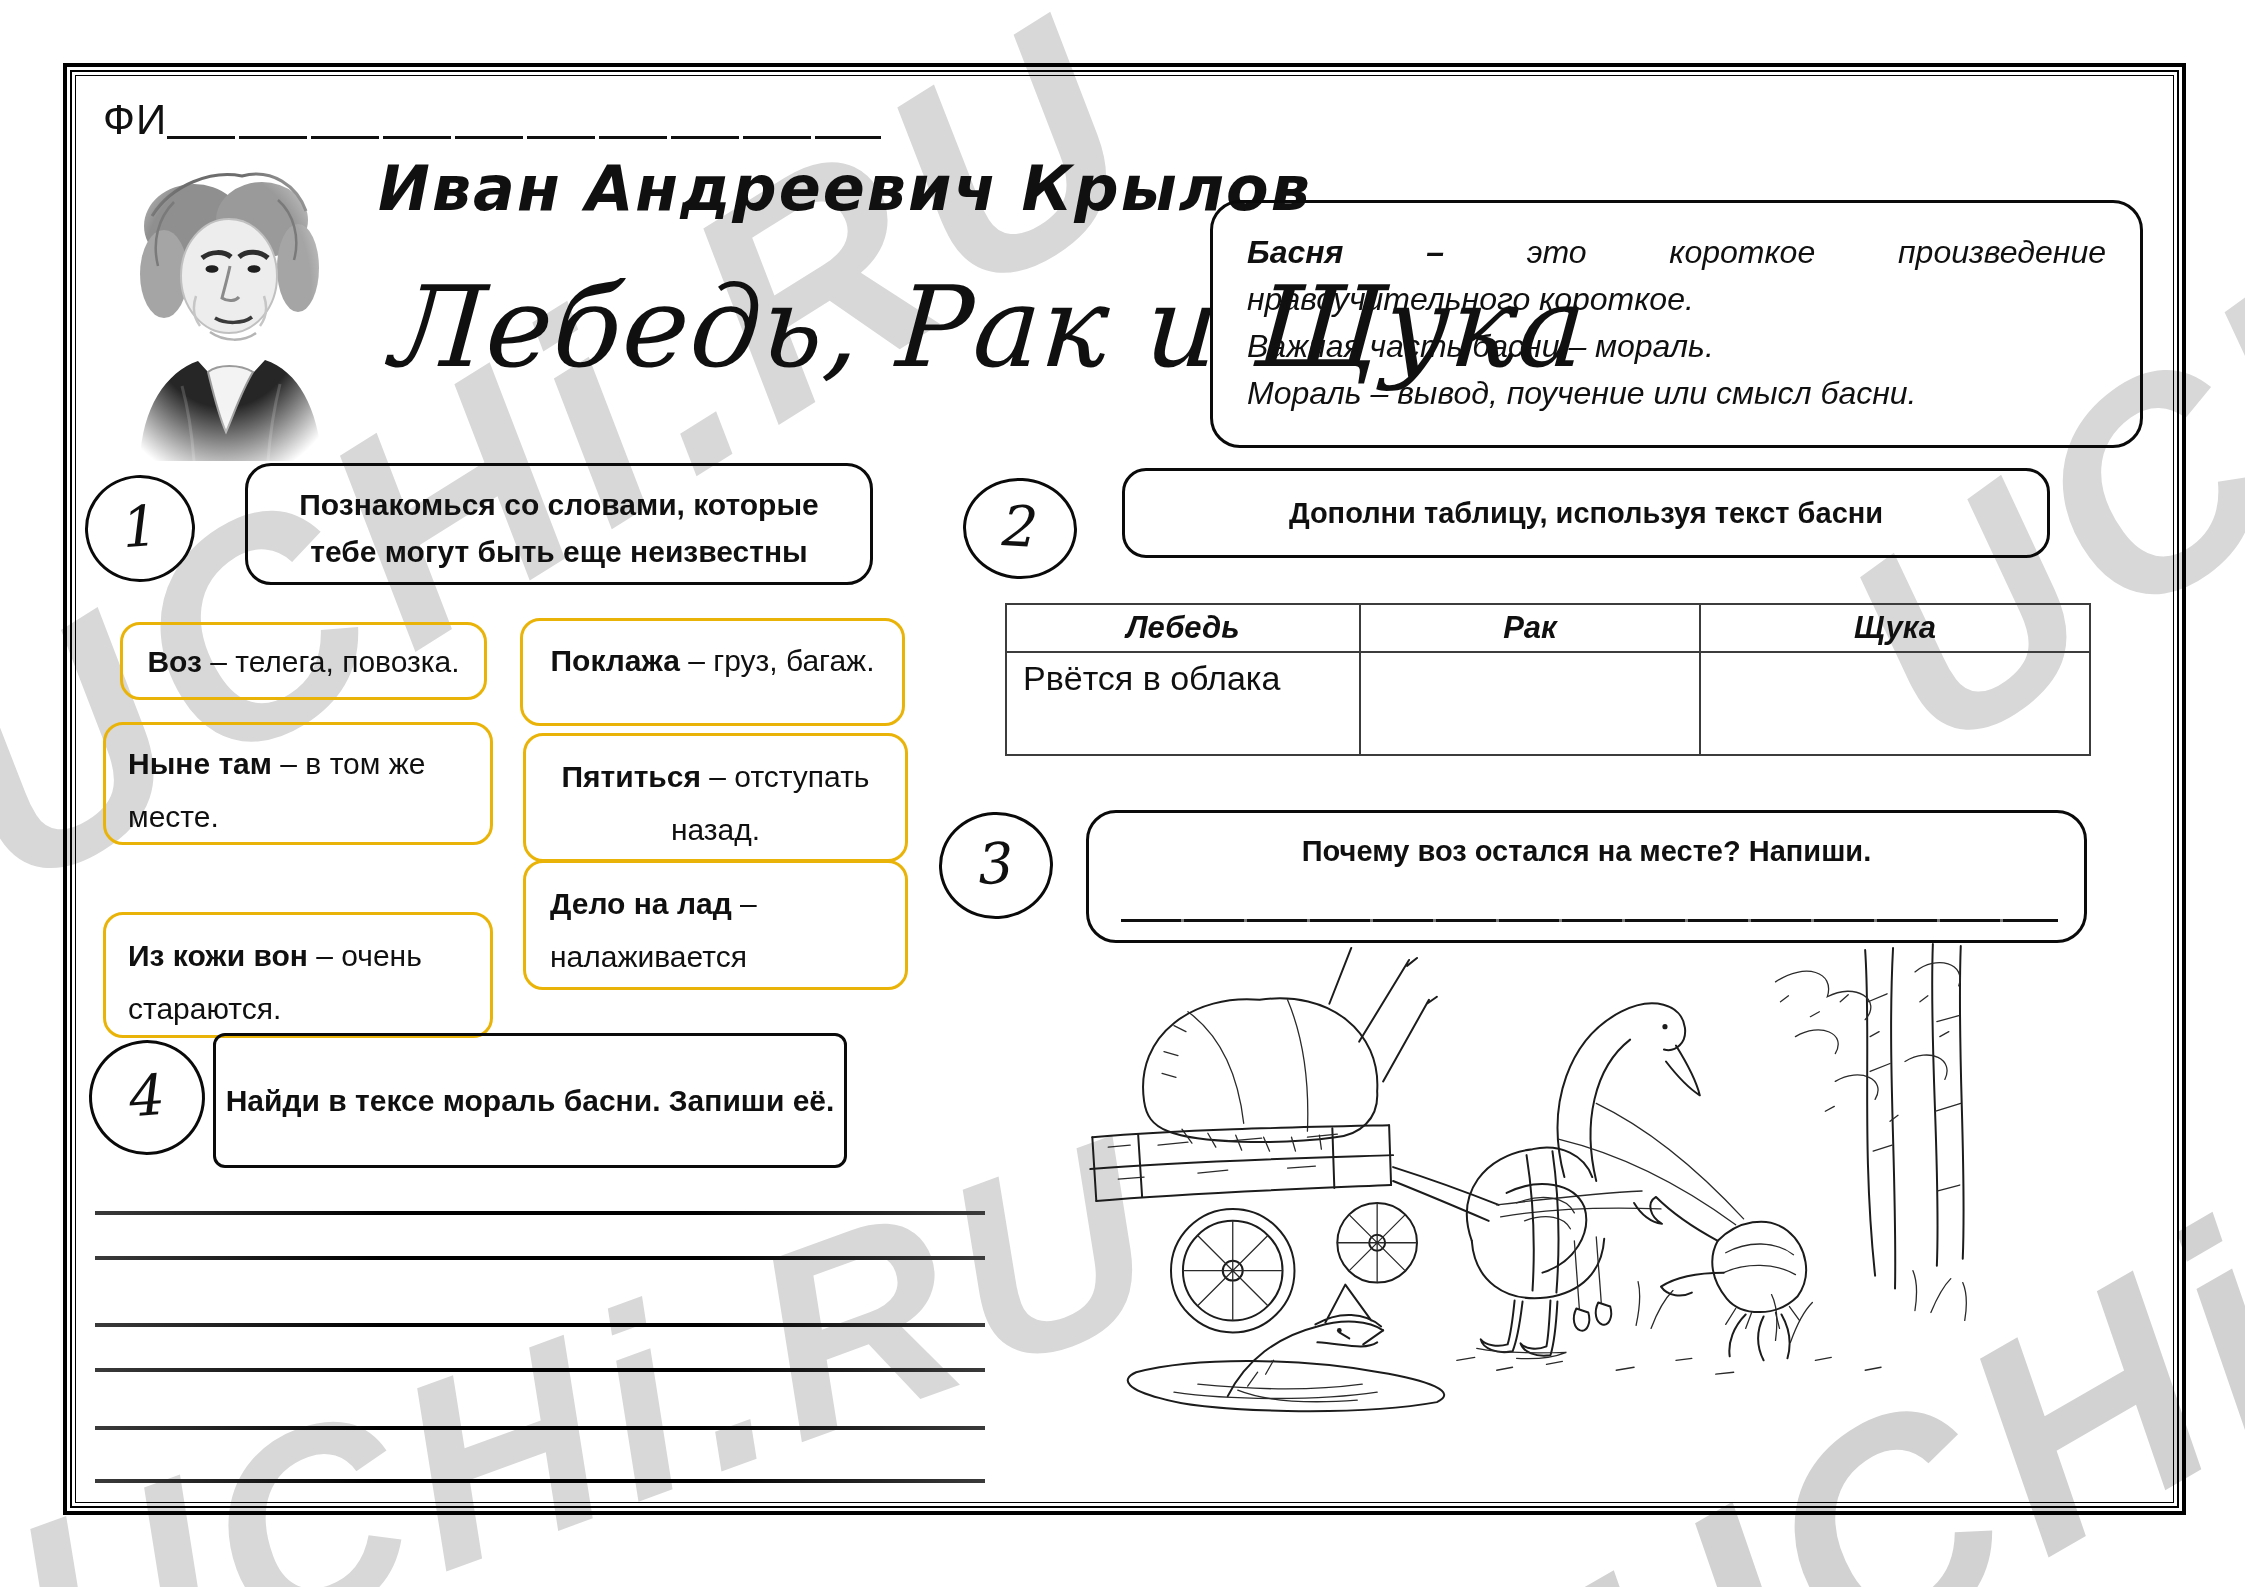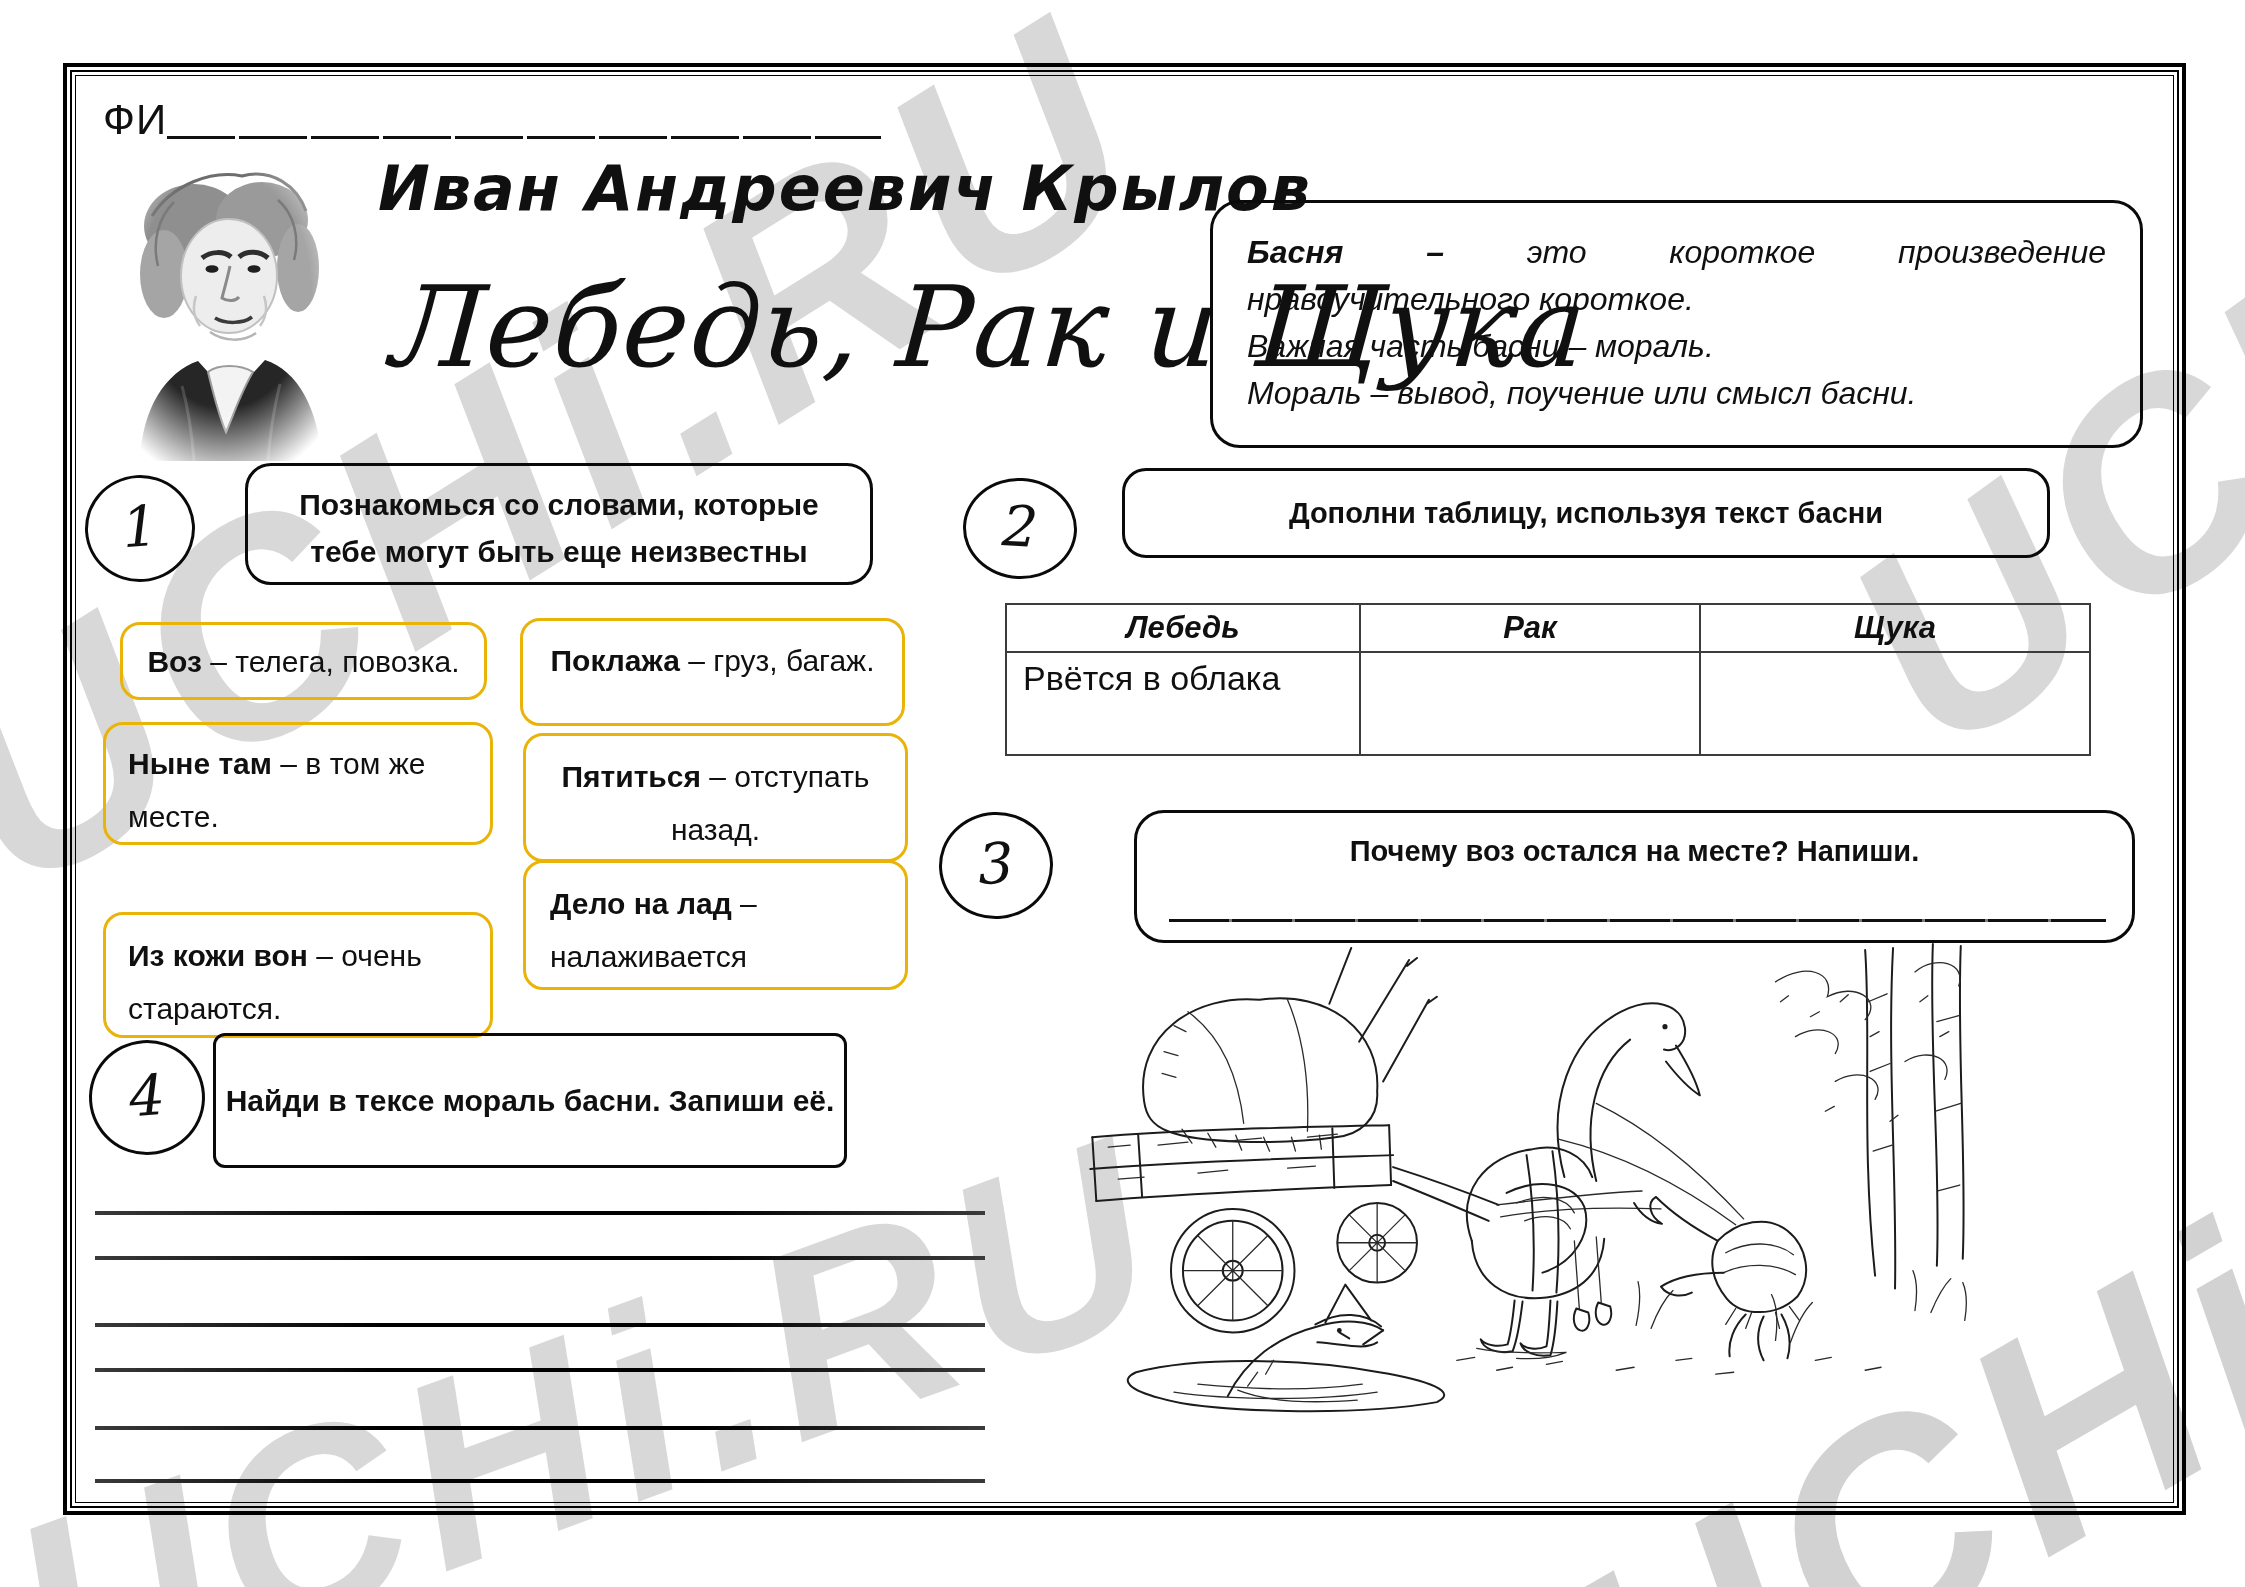--- a/index.html
+++ b/index.html
@@ -62,21 +62,21 @@
   .c2{left:963px;top:478px;width:114px;height:101px;transform:rotate(3deg);}
   .c3{left:939px;top:812px;width:114px;height:107px;transform:rotate(-3deg);}
   .c4{left:89px;top:1040px;width:116px;height:115px;transform:rotate(-4deg);}
   .circle span{transform:translateY(-2px);}
   
   .instr{font-weight:bold;font-size:30px;text-align:center;}
   .box1{left:245px;top:463px;width:628px;height:122px;border-radius:26px;
     padding:15px 20px 0 20px;line-height:47px;}
   .box2{left:1122px;top:468px;width:928px;height:90px;border-radius:24px;
     display:flex;align-items:center;justify-content:center;font-size:29px;}
-  .box3{left:1086px;top:810px;width:1001px;height:133px;border-radius:30px;margin-left:48px;}
+  .box3{left:1086px;top:810px;width:1001px;height:133px;border-radius:30px;}
   .box3-title{margin-top:22px;text-align:center;font-weight:bold;font-size:29px;}
   .box3-line{
     position:absolute;left:32px;top:106px;width:937px;height:3px;
     background:repeating-linear-gradient(90deg,#101010 0 60px,rgba(16,16,16,.55) 60px 63px);
   }
   .box4{left:213px;top:1033px;width:634px;height:135px;border-radius:12px;
     display:flex;align-items:center;justify-content:center;white-space:nowrap;}
   
   .vbox{
     position:absolute;border:3px solid #eab308;border-radius:20px;

